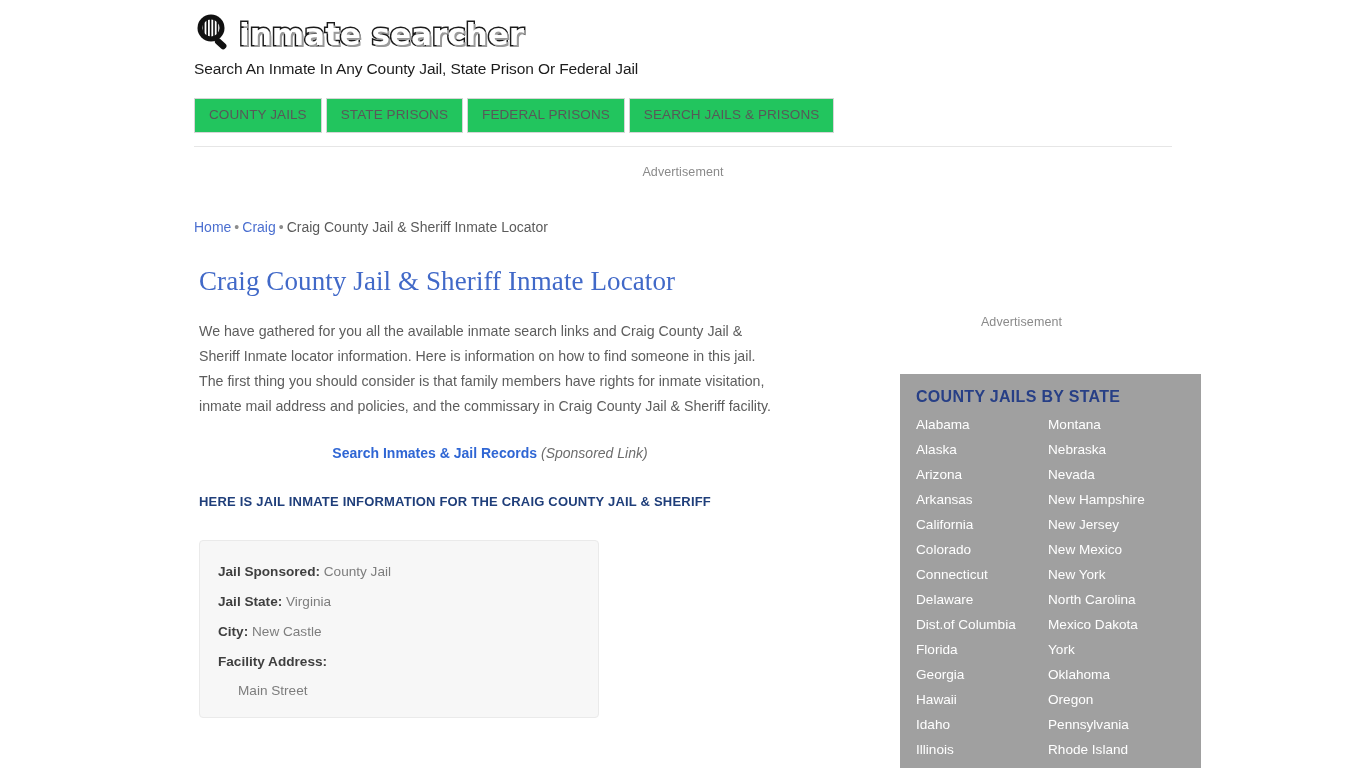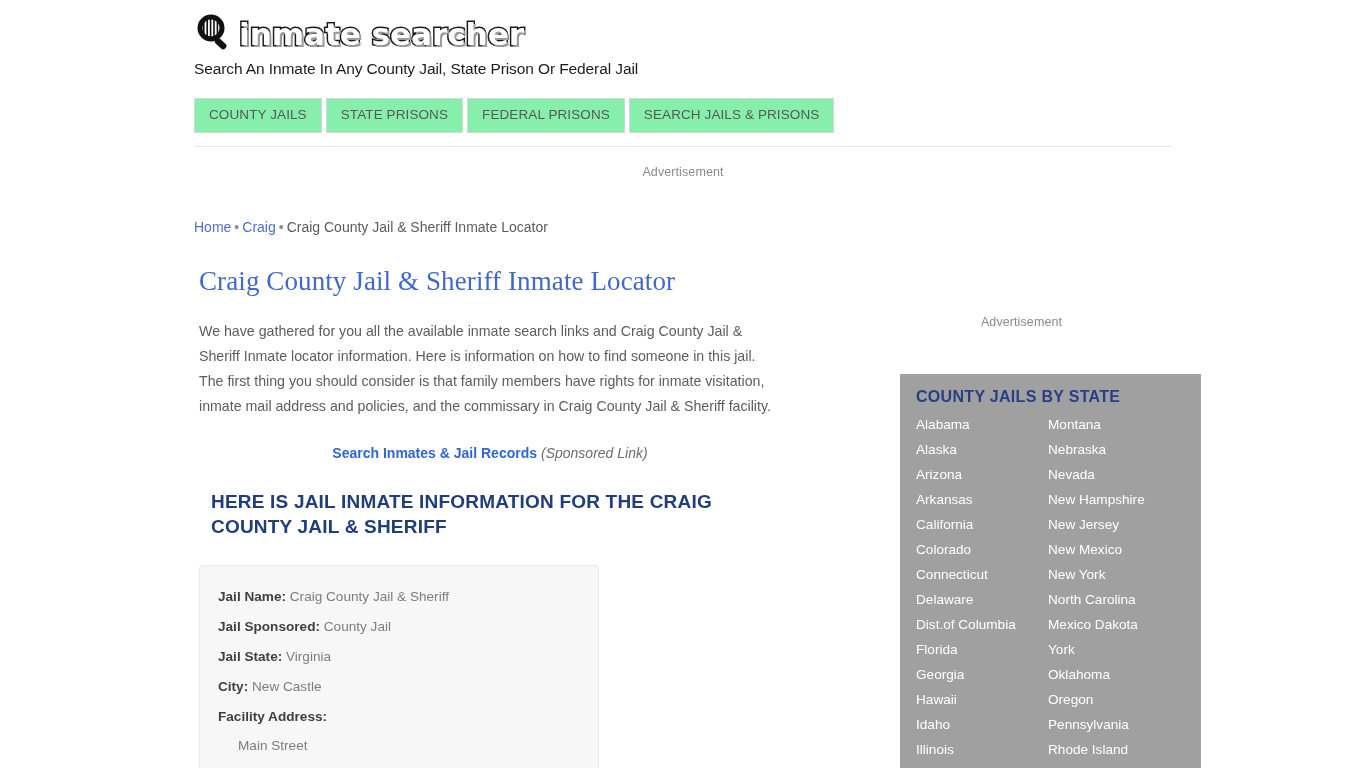--- a/index.html
+++ b/index.html
@@ -62,21 +62,21 @@
   
   .nav {
     position: absolute;
     left: 194px;
     top: 98px;
     display: flex;
     gap: 4px;
   }
   .nav-btn {
     border: 1px solid #d6d6d6;
-    background: #86efac;
+    background: #22c55e;
     color: #585858;
     font-size: 13.5px;
     padding: 9px 14px 10px 14px;
     line-height: 14px;
     white-space: nowrap;
     cursor: pointer;
     letter-spacing: 0.1px;
   }
 
   .divider {
@@ -143,22 +143,22 @@
     color: #2f66d4;
     font-weight: bold;
     text-decoration: none;
   }
   .sponsor-note {
     color: #6c6c6c;
     font-style: italic;
     margin-left: 4px;
   }
   .section-heading {
-    margin: 28px 0 0 12px;
-    font-size: 19px;
+    margin: 28px 0 0 0;
+    font-size: 13px;
     font-weight: bold;
     color: #1f3e7a;
     line-height: 25px;
     letter-spacing: 0.2px;
     width: 560px;
     text-transform: uppercase;
   }
 
   
   .info-box {
@@ -262,24 +262,20 @@
     <p class="intro">We have gathered for you all the available inmate search links and Craig County Jail &amp; Sheriff Inmate locator information. Here is information on how to find someone in this jail. The first thing you should consider is that family members have rights for inmate visitation, inmate mail address and policies, and the commissary in Craig County Jail &amp; Sheriff facility.</p>
 
     <div class="sponsor-row">
       <a href="#" class="sponsor-link">Search Inmates &amp; Jail Records</a><span class="sponsor-note">(Sponsored Link)</span>
     </div>
 
     <h2 class="section-heading">HERE IS JAIL INMATE INFORMATION FOR THE CRAIG COUNTY JAIL &amp; SHERIFF</h2>
 
     <div class="info-box">
       <div class="info-row">
-        <b>Jail Name:</b>
-        <span>Craig County Jail &amp; Sheriff</span>
-      </div>
-      <div class="info-row">
         <b>Jail Sponsored:</b>
         <span>County Jail</span>
       </div>
       <div class="info-row">
         <b>Jail State:</b>
         <span>Virginia</span>
       </div>
       <div class="info-row">
         <b>City:</b>
         <span>New Castle</span>

